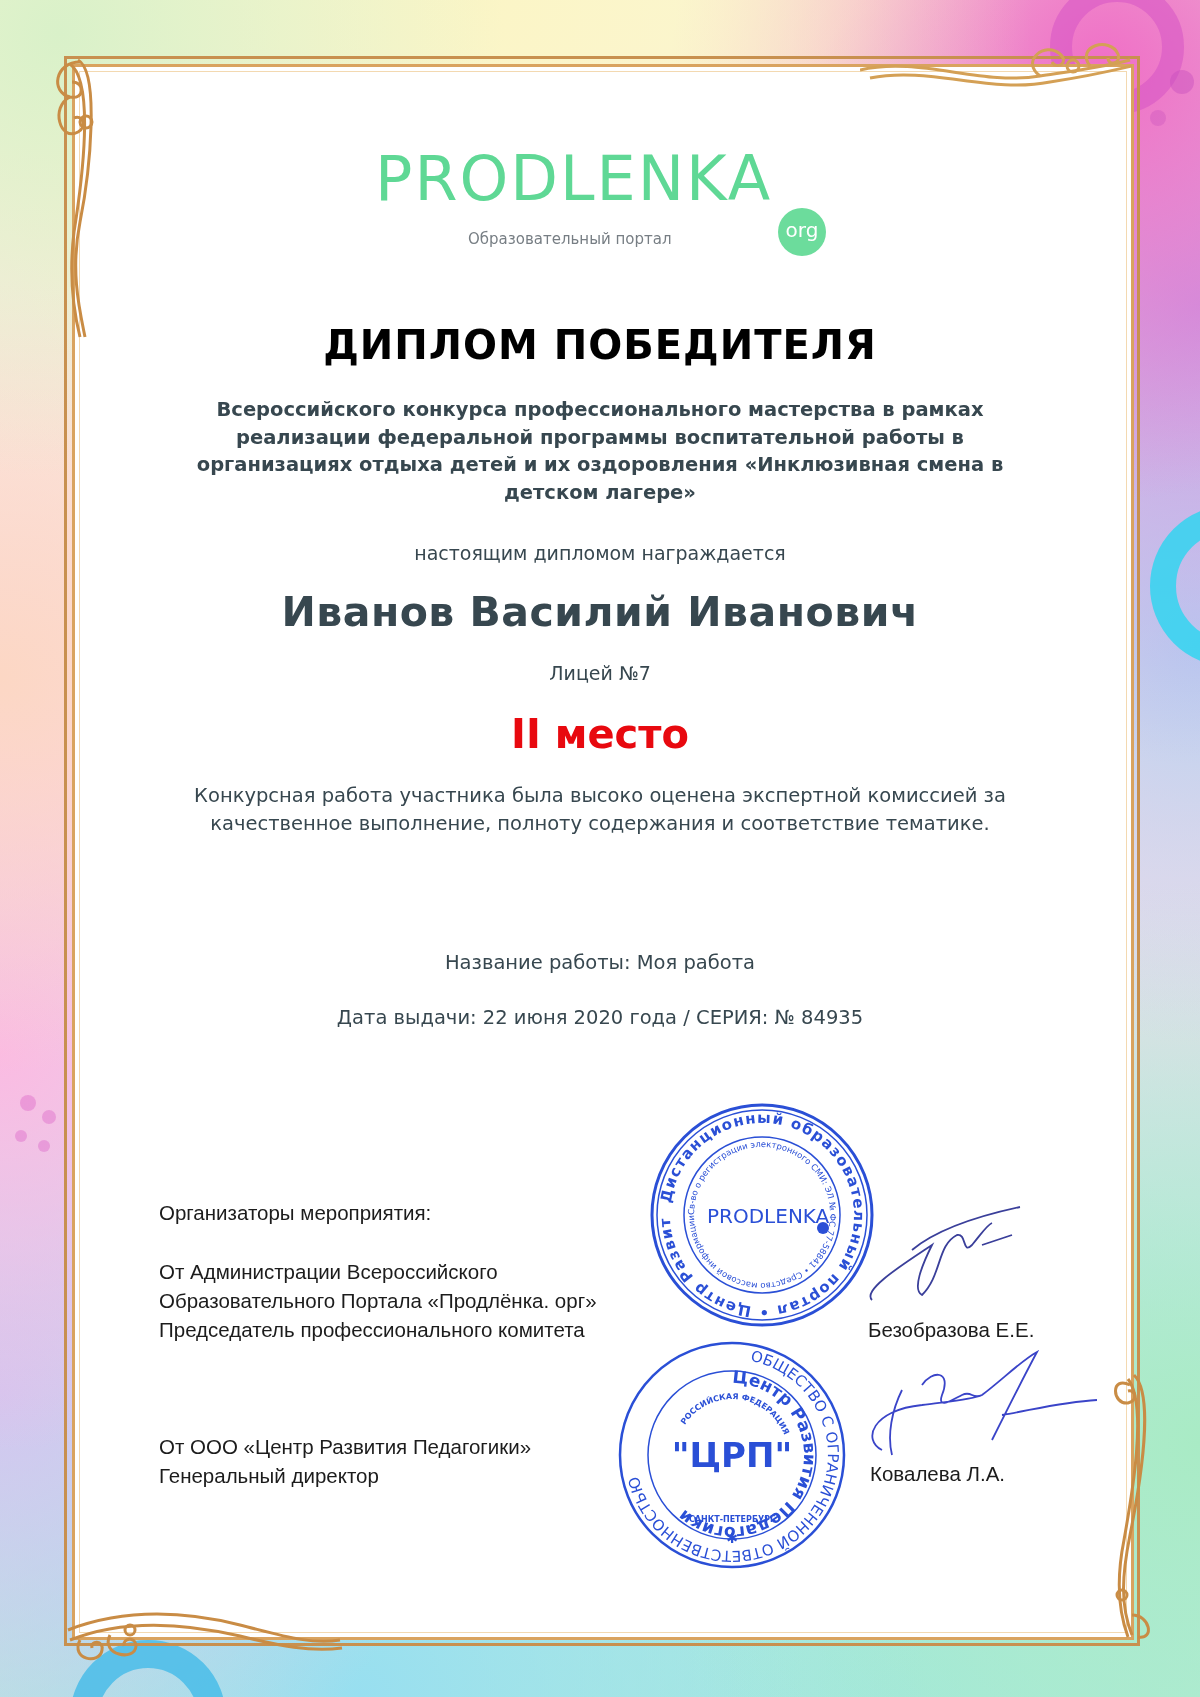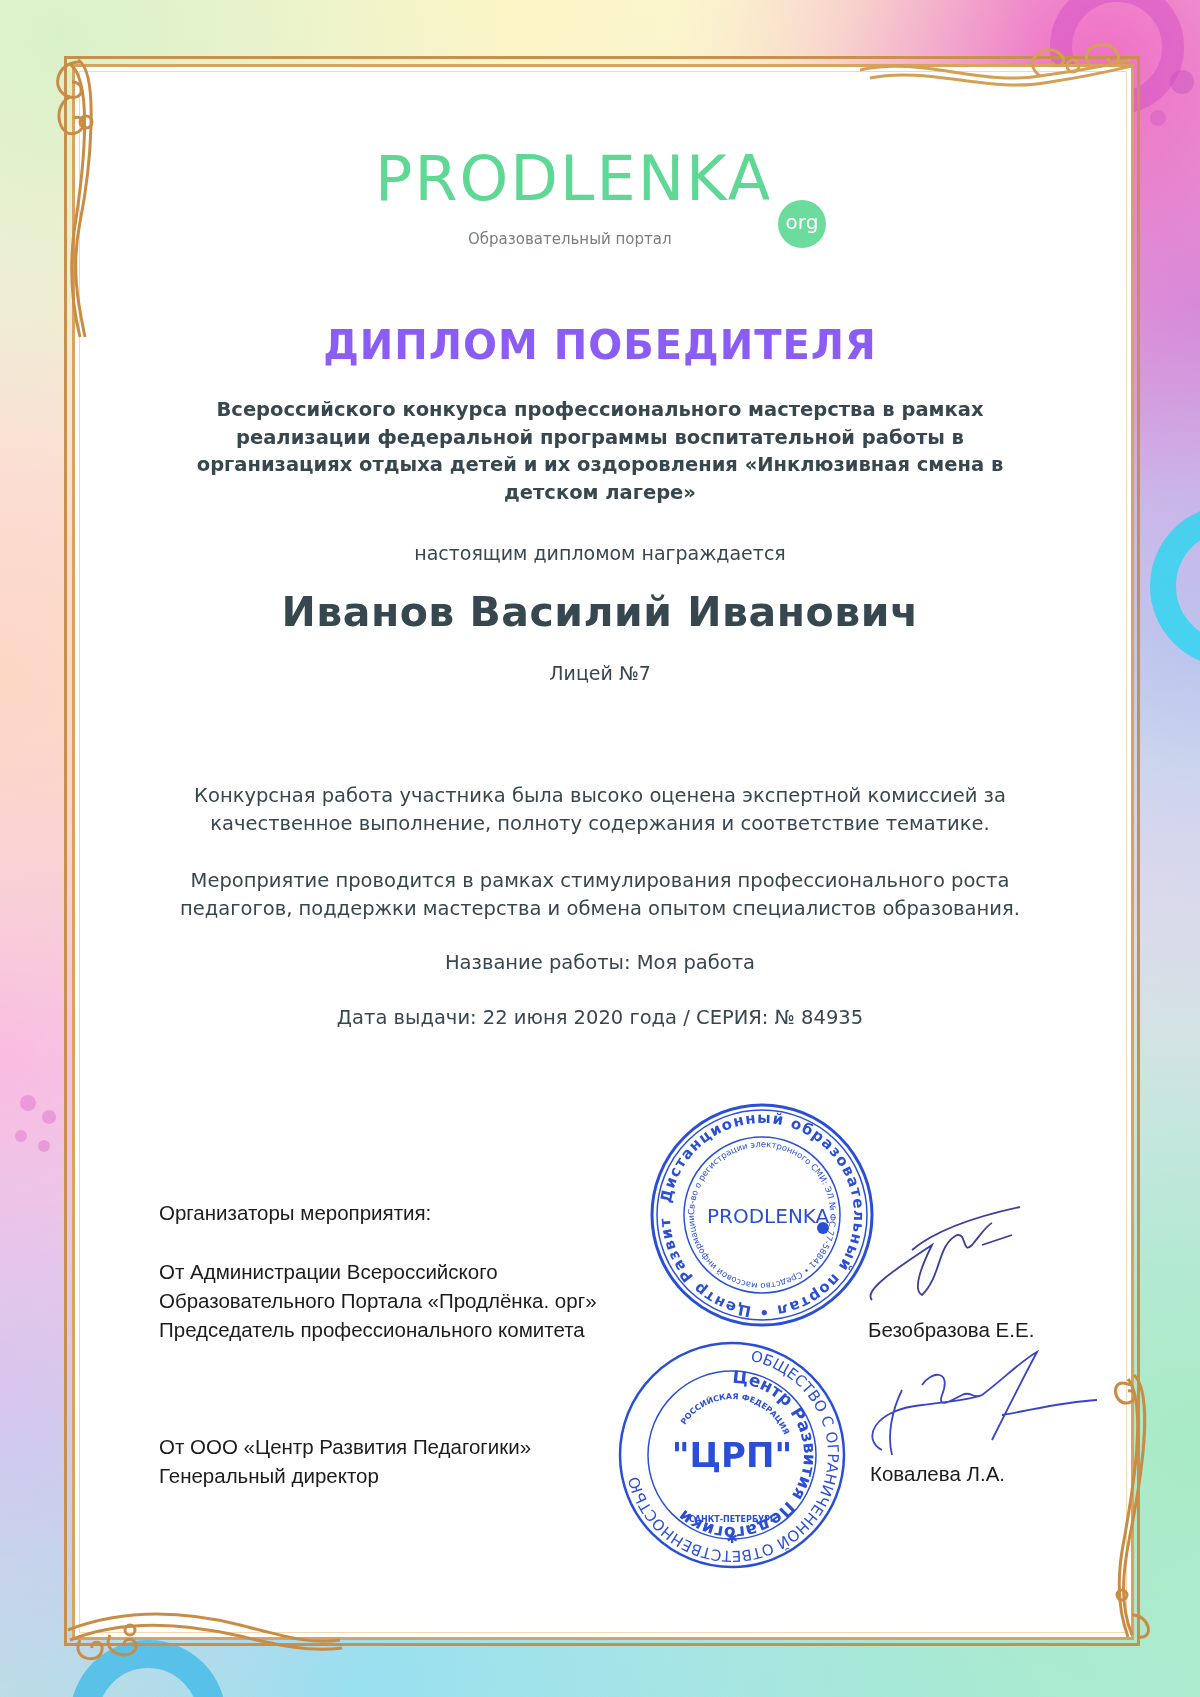--- a/index.html
+++ b/index.html
@@ -48,28 +48,28 @@
 
   
   .content { position: absolute; left: 0; top: 0; width: 1200px; height: 1193px; }
   .logo-wrap { position: absolute; left: 375px; top: 148px; width: 460px; height: 110px; }
   .logo-text {
     position: absolute; left: 0; top: 0;
     font-family: "DejaVu Sans", sans-serif; font-weight: normal;
     font-size: 62px; letter-spacing: 2px; color: #5fd895; line-height: 62px;
   }
   .logo-org {
-    position: absolute; left: 403px; top: 52px; width: 48px; height: 48px; border-radius: 50%;
+    position: absolute; left: 403px; top: 60px; width: 48px; height: 48px; border-radius: 50%;
     background: #6cdc9c; color: #ffffff; font-size: 20px; line-height: 44px; text-align: center;
   }
   .logo-sub {
     position: absolute; left: 93px; top: 82px; font-size: 15px; color: #777e84;
   }
   .center { position: absolute; left: 140px; width: 920px; text-align: center; color: #37474f; }
-  .title { top: 322px; font-size: 40px; font-weight: bold; letter-spacing: 1px; color: #8b5cf6; }
+  .title { top: 322px; font-size: 40px; font-weight: bold; letter-spacing: 1px; color: #000000; }
   .subtitle { top: 396px; font-size: 19.5px; font-weight: bold; line-height: 27.5px; color: #37474f; }
   .awarded { top: 542px; font-size: 19px; color: #37474f; }
   .name { top: 588px; font-size: 41px; font-weight: bold; color: #37474f; letter-spacing: 0.5px; }
   .school { top: 662px; font-size: 19px; color: #37474f; }
   .place { top: 711px; font-size: 40px; font-weight: bold; color: #e8090f; }
   .para1 { top: 782px; font-size: 19.5px; line-height: 28px; color: #37474f; }
   .para2 { top: 867px; font-size: 19.5px; line-height: 28px; color: #37474f; }
   .work { top: 951px; font-size: 19.5px; color: #37474f; }
   .date { top: 1006px; font-size: 19.5px; color: #37474f; }
 
@@ -152,28 +152,25 @@
   <div class="center subtitle">
     <div>Всероссийского конкурса профессионального мастерства в рамках</div>
     <div>реализации федеральной программы воспитательной работы в</div>
     <div>организациях отдыха детей и их оздоровления «Инклюзивная смена в</div>
     <div>детском лагере»</div>
   </div>
 
   <div class="center name">Иванов Василий Иванович</div>
   <div class="center awarded">настоящим дипломом награждается</div>
   <div class="center school">Лицей №7</div>
+  <div class="center place">II место</div>
 
   <div class="center para1">
     <div>Конкурсная работа участника была высоко оценена экспертной комиссией за</div>
     <div>качественное выполнение, полноту содержания и соответствие тематике.</div>
-  </div>
-  <div class="center para2">
-    <div>Мероприятие проводится в рамках стимулирования профессионального роста</div>
-    <div>педагогов, поддержки мастерства и обмена опытом специалистов образования.</div>
   </div>
 
   <div class="center work">Название работы: Моя работа</div>
   <div class="center date">Дата выдачи: 22 июня 2020 года / СЕРИЯ: № 84935</div>
 
   <div class="org org-title">Организаторы мероприятия:</div>
   <div class="org org1">
     <div>От Администрации Всероссийского</div>
     <div>Образовательного Портала «Продлёнка. орг»</div>
     <div>Председатель профессионального комитета</div>

